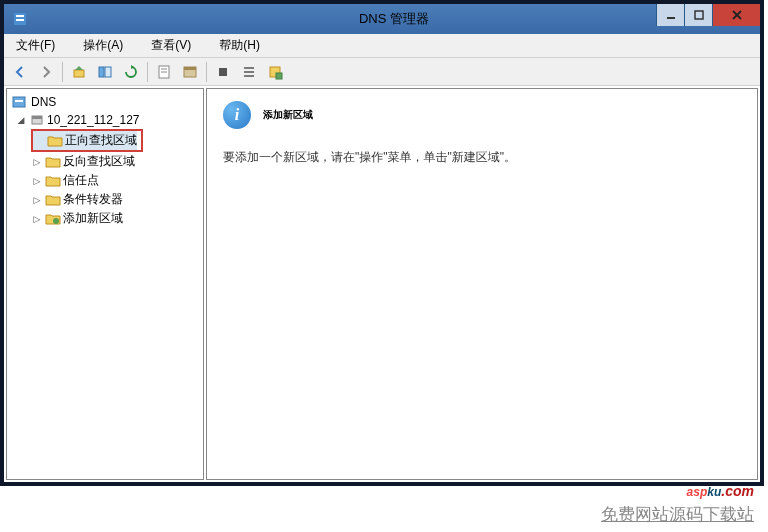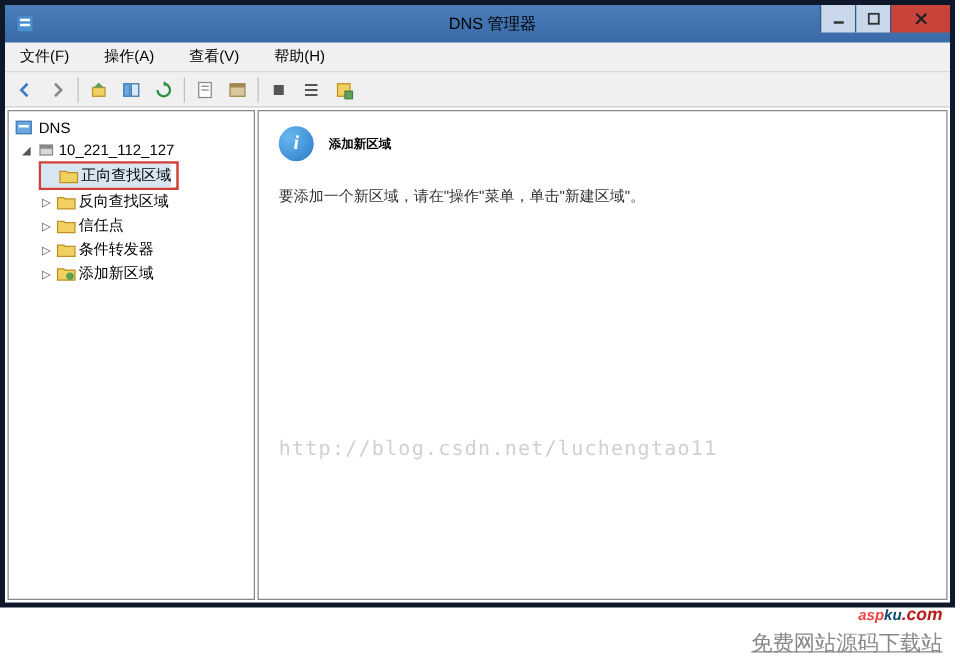--- a/index.html
+++ b/index.html
@@ -216,21 +216,20 @@
         <span>添加新区域</span>
       </div>
     </div>
 
     <div class="detail-panel">
       <div class="detail-header">
         <div class="info-icon">i</div>
         <div class="detail-title">添加新区域</div>
       </div>
       <div class="detail-text">要添加一个新区域，请在"操作"菜单，单击"新建区域"。</div>
-      <div class="watermark">http://blog.csdn.net/luchengtao11</div>
     </div>
   </div>
 </div>
 
 <div class="footer-brand">
   <div class="brand-logo">
     <span class="brand-asp">asp</span><span class="brand-ku">ku</span><span class="brand-com">.com</span>
   </div>
   <div class="brand-sub">免费网站源码下载站</div>
 </div>

